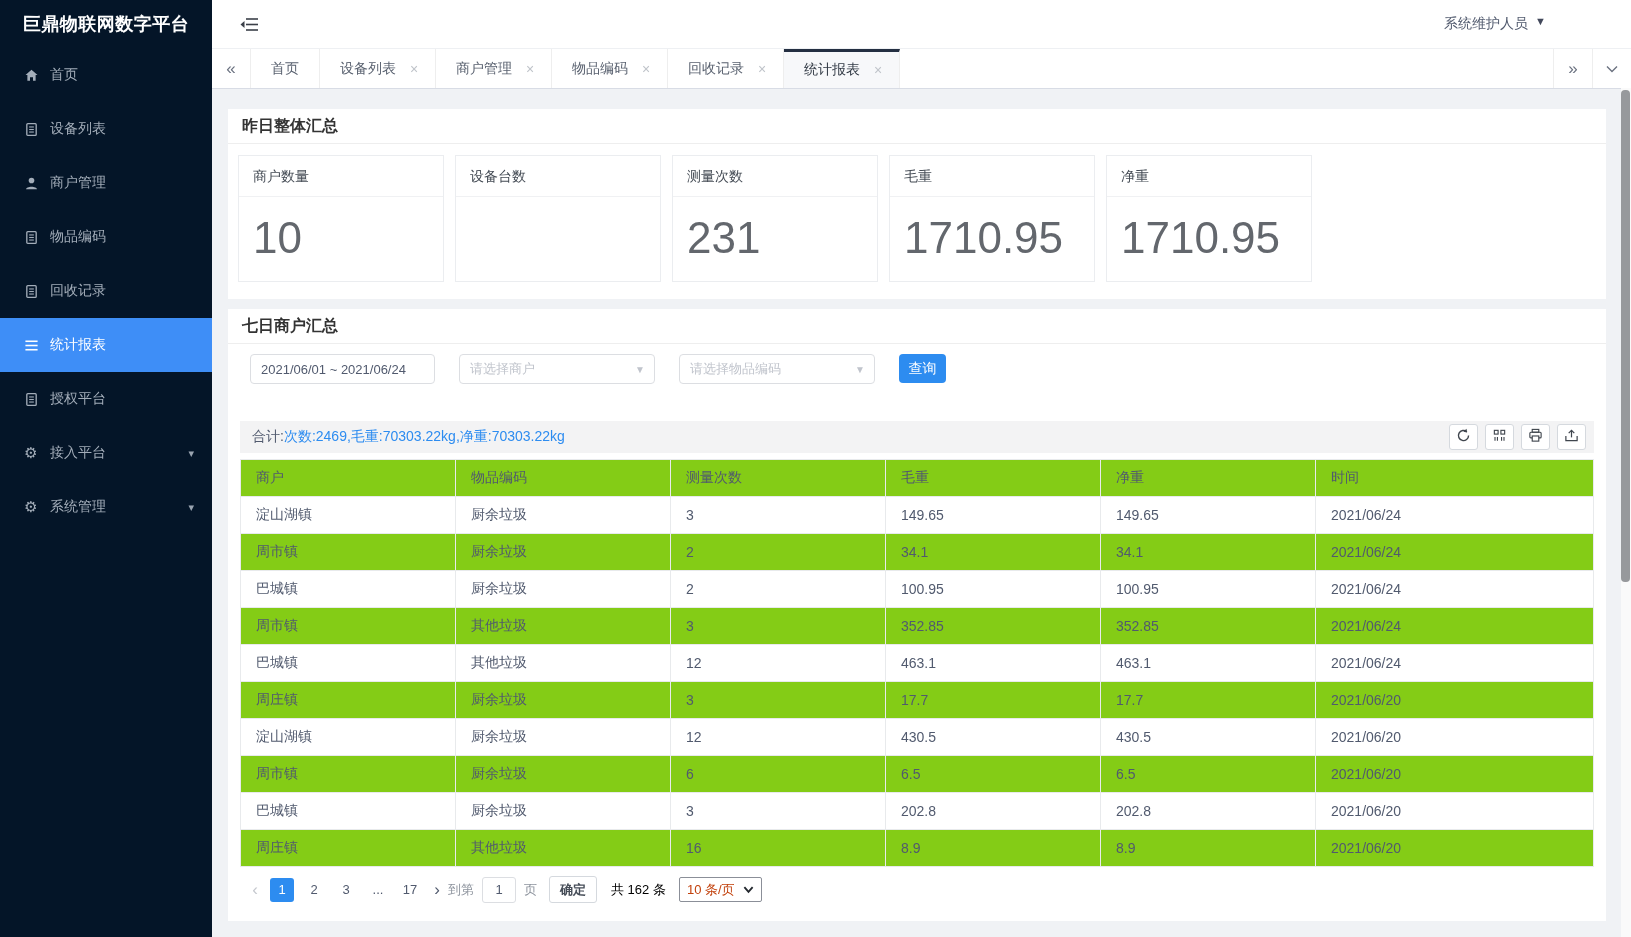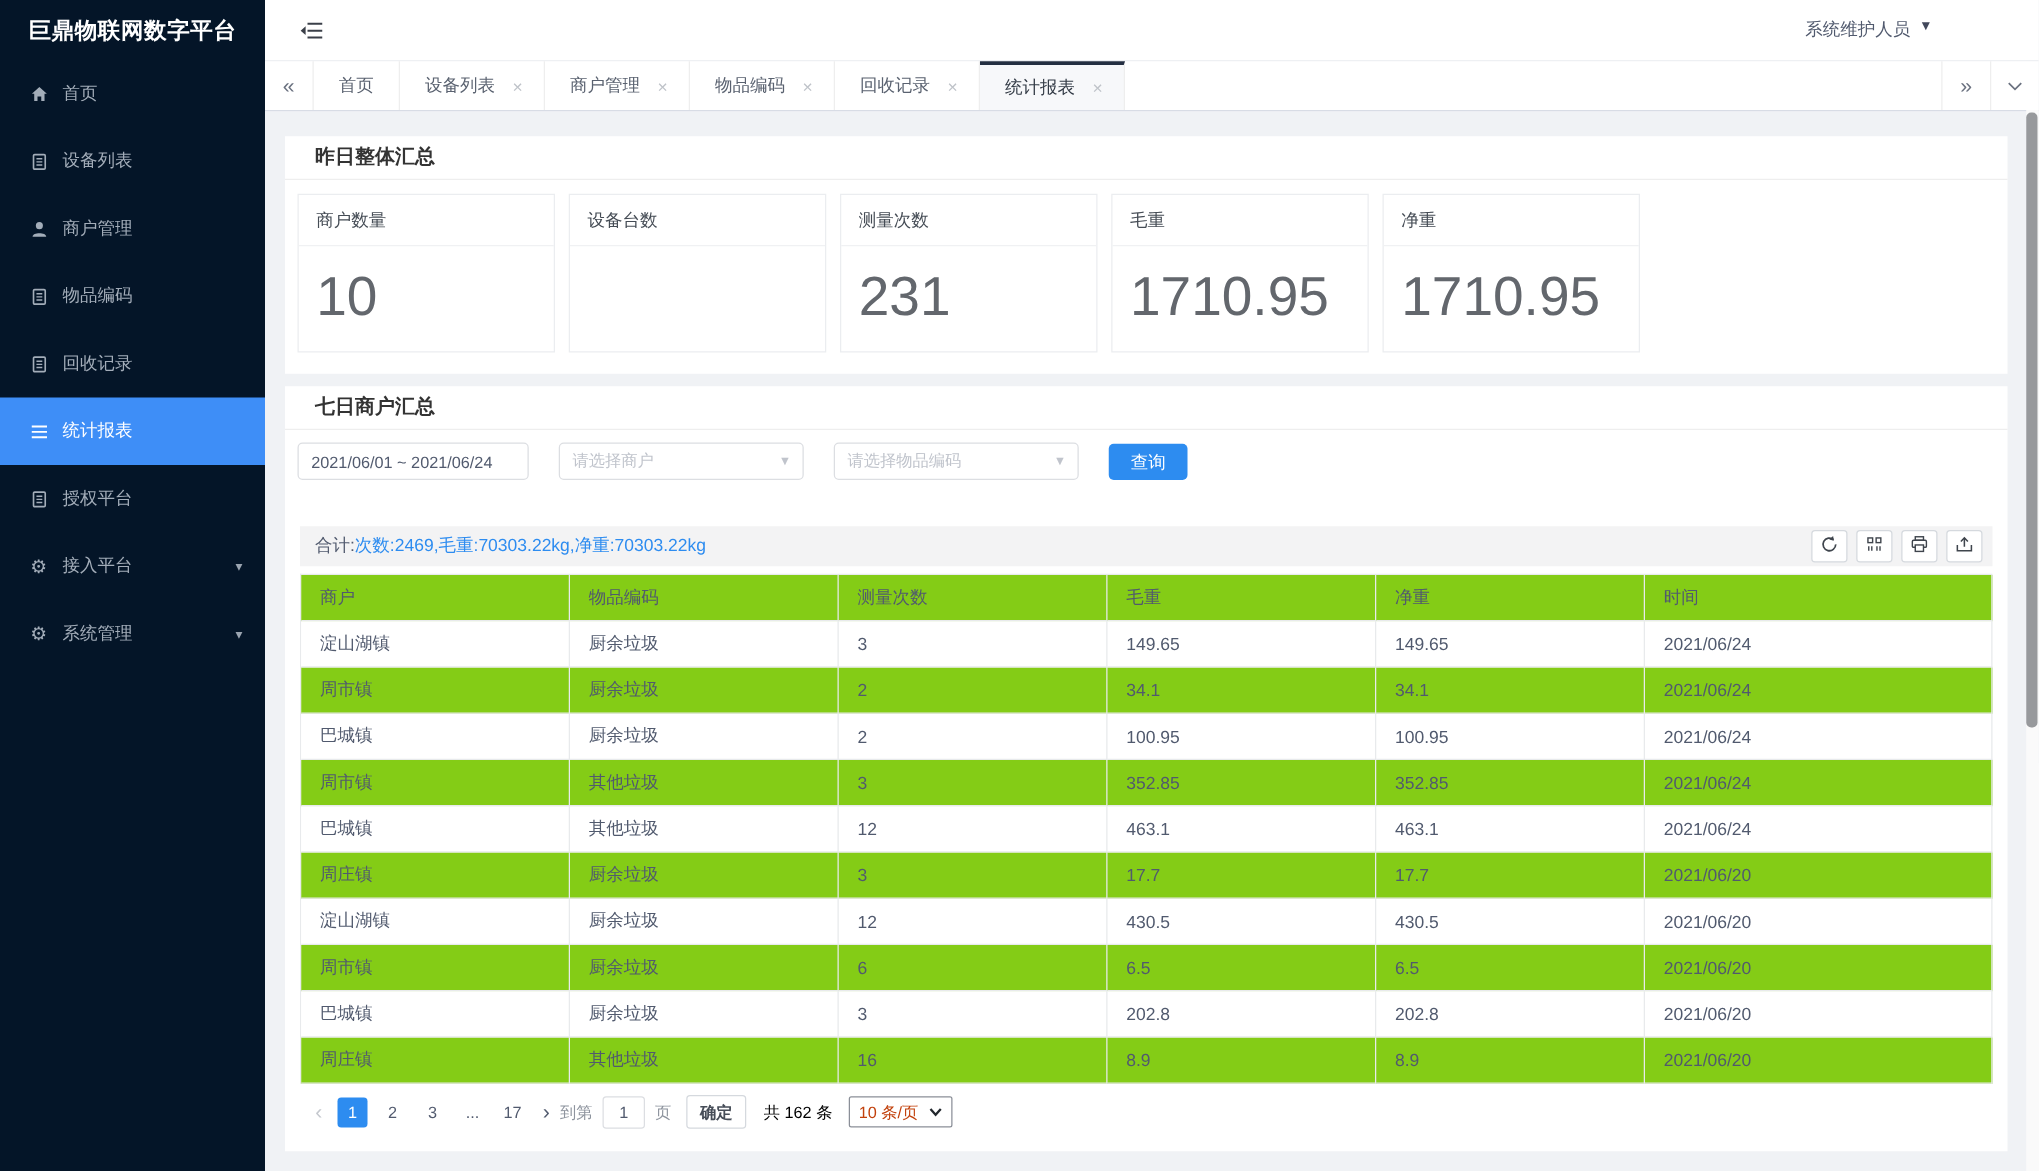--- a/index.html
+++ b/index.html
@@ -30,32 +30,32 @@
   .tab-nav-btn.bl { border-right:none; border-left:1px solid #eeeeee; }
   .tab-nav-btn svg { width:14px; height:14px; }
   .tabs { display:flex; align-items:stretch; }
   .tab { display:flex; align-items:center; padding:0 20px; border-right:1px solid #eeeeee; font-size:14px; color:#5a6270; cursor:pointer; }
   .tab .tab-close { margin-left:11px; margin-right:-6px; color:#bfc3c9; font-size:14px; width:14px; text-align:center; }
   .tab.active { background:#f7f8fa; border-top:3px solid #242f42; color:#323a45; }
   .tabbar-right { margin-left:auto; display:flex; align-items:stretch; }
   
   .content { position:absolute; top:90px; left:0; right:0; bottom:0; }
   .panel { background:#fff; margin:0 25px 0 16px; }
-  .panel-title { height:35px; line-height:34px; padding:0 24px; border-bottom:1px solid #eeeeee; font-size:16px; font-weight:600; color:#333; }
+  .panel-title { height:35px; line-height:34px; padding:0 14px; border-bottom:1px solid #eeeeee; font-size:16px; font-weight:600; color:#333; }
   .panel1 { margin-top:19px; padding-bottom:17px; }
   .cards { padding:11px 10px 0 10px; display:flex; gap:11px; }
   .card { width:206px; height:127px; border:1px solid #ebedf0; background:#fff; }
   .card-label { height:41px; line-height:40px; padding:0 14px; border-bottom:1px solid #f0f1f3; font-size:14px; color:#454c55; }
   .card-value { padding:16px 14px 0 14px; font-size:44px; color:#63676d; }
   .panel2 { margin-top:10px; padding-bottom:18px; }
-  .filters { padding:10px 10px 0 10px; display:flex; align-items:flex-end; }
+  .filters { padding:10px 10px 0 10px; display:flex; align-items:flex-start;margin-left:12px; }
   .date-input { width:185px; height:30px; border:1px solid #dcdee2; border-radius:4px; padding:0 10px; font-size:13px; color:#515a6e; background:#fff; font-family:inherit; }
   .select { width:196px; height:30px; margin-left:24px; border:1px solid #dcdee2; border-radius:4px; padding:0 9px 0 10px; font-size:13px; color:#c0c4cc; display:flex; align-items:center; justify-content:space-between; background:#fff; cursor:pointer; }
   .sel-caret { font-size:10px; color:#c0c4cc; }
-  .query-btn { margin-left:24px; width:63px; height:29px; background:var(--accent,#2d8cf0); color:#fff; font-size:14px; border:none; border-radius:4px; cursor:pointer; font-family:inherit; }
+  .query-btn { margin-left:24px; width:47px; height:29px; background:var(--accent,#2d8cf0); color:#fff; font-size:14px; border:none; border-radius:4px; cursor:pointer; font-family:inherit; }
   .toolbar-strip { margin:37px 12px 0 12px; height:32px; background:#f3f3f4; display:flex; align-items:center; padding:0 8px 0 12px; }
   .total-text { font-size:14px; color:#515a6e; }
   .total-text .blue { color:var(--accent,#2d8cf0); }
   .strip-icons { margin-left:auto; display:flex; gap:7px; }
   .icon-btn { width:29px; height:26px; background:#fff; border:1px solid #d5d9de; border-radius:3px; display:flex; align-items:center; justify-content:center; color:#3f454d; cursor:pointer; padding:0; }
   .icon-btn svg { width:15px; height:15px; }
   
   .table { margin:6px 12px 0 12px; border-left:1px solid #e8eaec; border-top:1px solid #e8eaec; font-size:14px; color:#515a6e; }
   .tr { display:flex; height:37px; background:#fff; }
   .tr.thead, .tr.stripe { background:#84cc16; }

